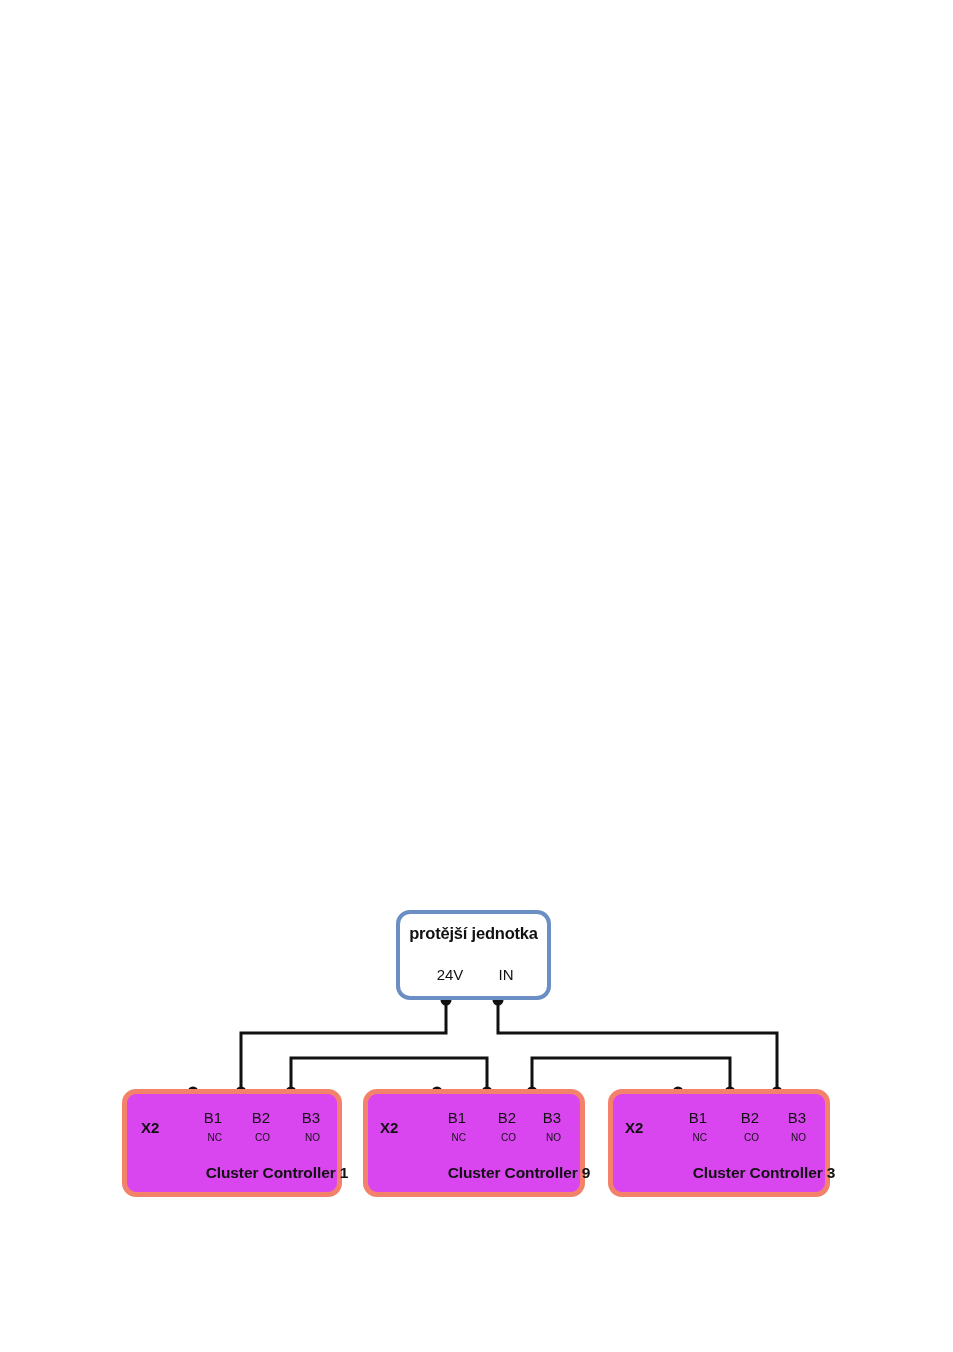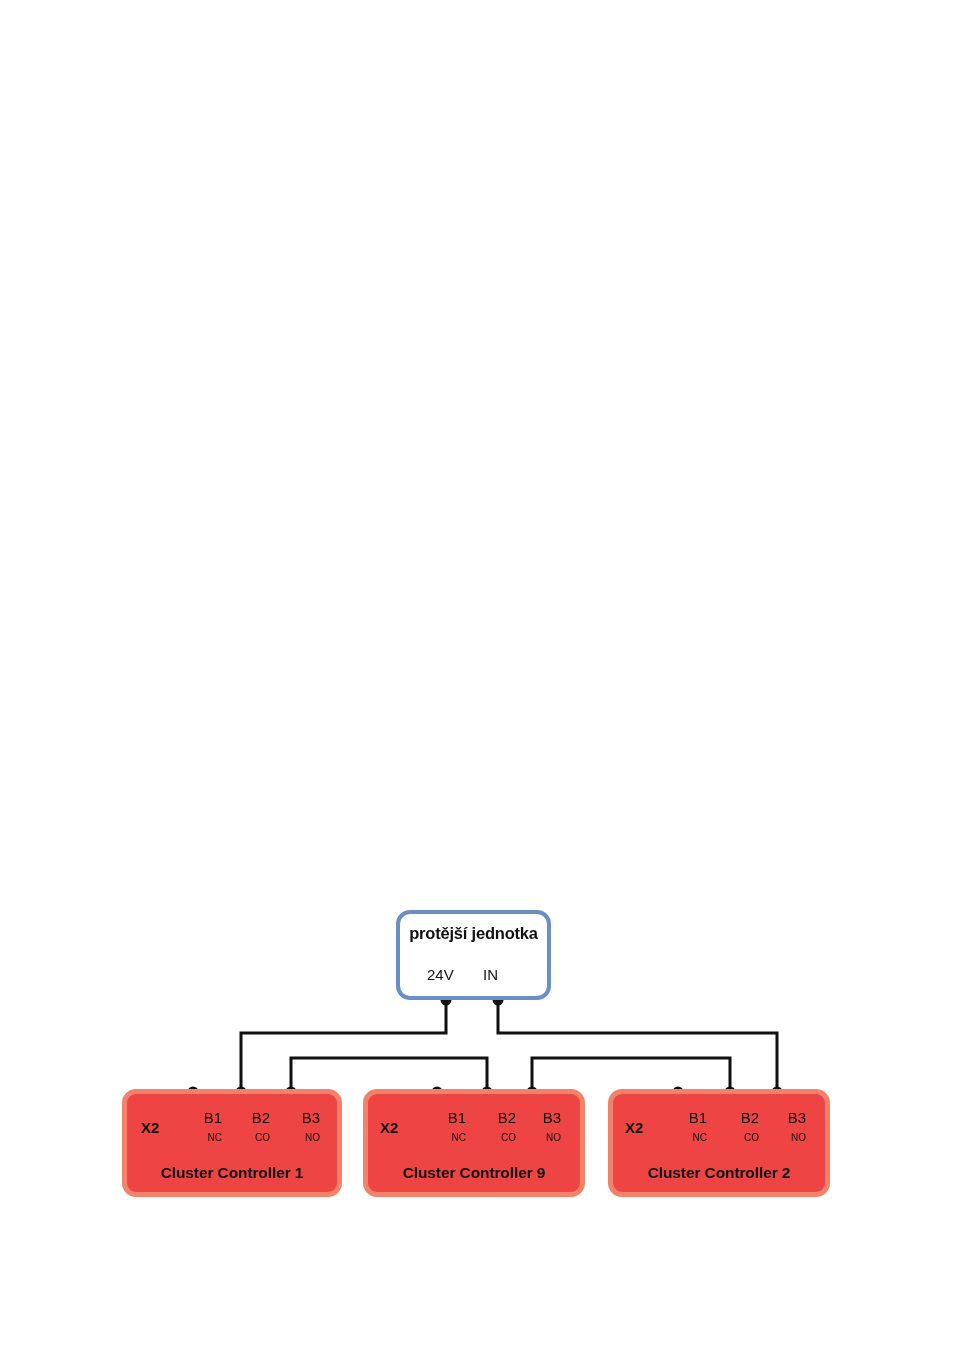--- a/index.html
+++ b/index.html
@@ -52,33 +52,34 @@
     font-size: 16.5px;
     font-weight: bold;
     color: #111111;
     letter-spacing: -0.2px;
   }
   .master-term {
     position: absolute;
     top: 52px;
     font-size: 15px;
     color: #111111;
+    text-align: center;
     width: 46px;
   }
   .master-term.t24v { left: 27px; }
   .master-term.tin  { left: 83px; }
 
   
   .cluster {
     position: absolute;
     top: 1049px;
     height: 108px;
     border: 5px solid #f4826b;
     border-radius: 14px;
-    background: #ef4444;
+    background: #d946ef;
     box-sizing: border-box;
   }
   .cluster.cc1 { left: 122px; width: 220px; }
   .cluster.cc2 { left: 363px; width: 222px; }
   .cluster.cc3 { left: 608px; width: 222px; }
 
   .x2-label {
     position: absolute;
     left: 14px;
     top: 25px;
@@ -107,20 +108,21 @@
   .cluster-name {
     position: absolute;
     left: 0;
     bottom: 10px;
     width: 100%;
     text-align: center;
     font-size: 15.5px;
     font-weight: bold;
     color: #111111;
     letter-spacing: -0.1px;
+    padding-left: 45px;
   }
 
   
   .caption {
     position: absolute;
     left: 118px;
     top: 1180px;
     font-size: 11.5px;
     color: #1a1a1a;
     white-space: nowrap;
@@ -209,17 +211,17 @@
       <div class="term-fn">NC</div>
     </div>
     <div class="term-col" style="left:98px; top:14px;">
       <div class="term-b">B2</div>
       <div class="term-fn">CO</div>
     </div>
     <div class="term-col" style="left:145px; top:14px;">
       <div class="term-b">B3</div>
       <div class="term-fn">NO</div>
     </div>
-    <div class="cluster-name">Cluster Controller 2</div>
+    <div class="cluster-name">Cluster Controller 3</div>
   </div>
 
 
 </div>
 
 </body></html>

